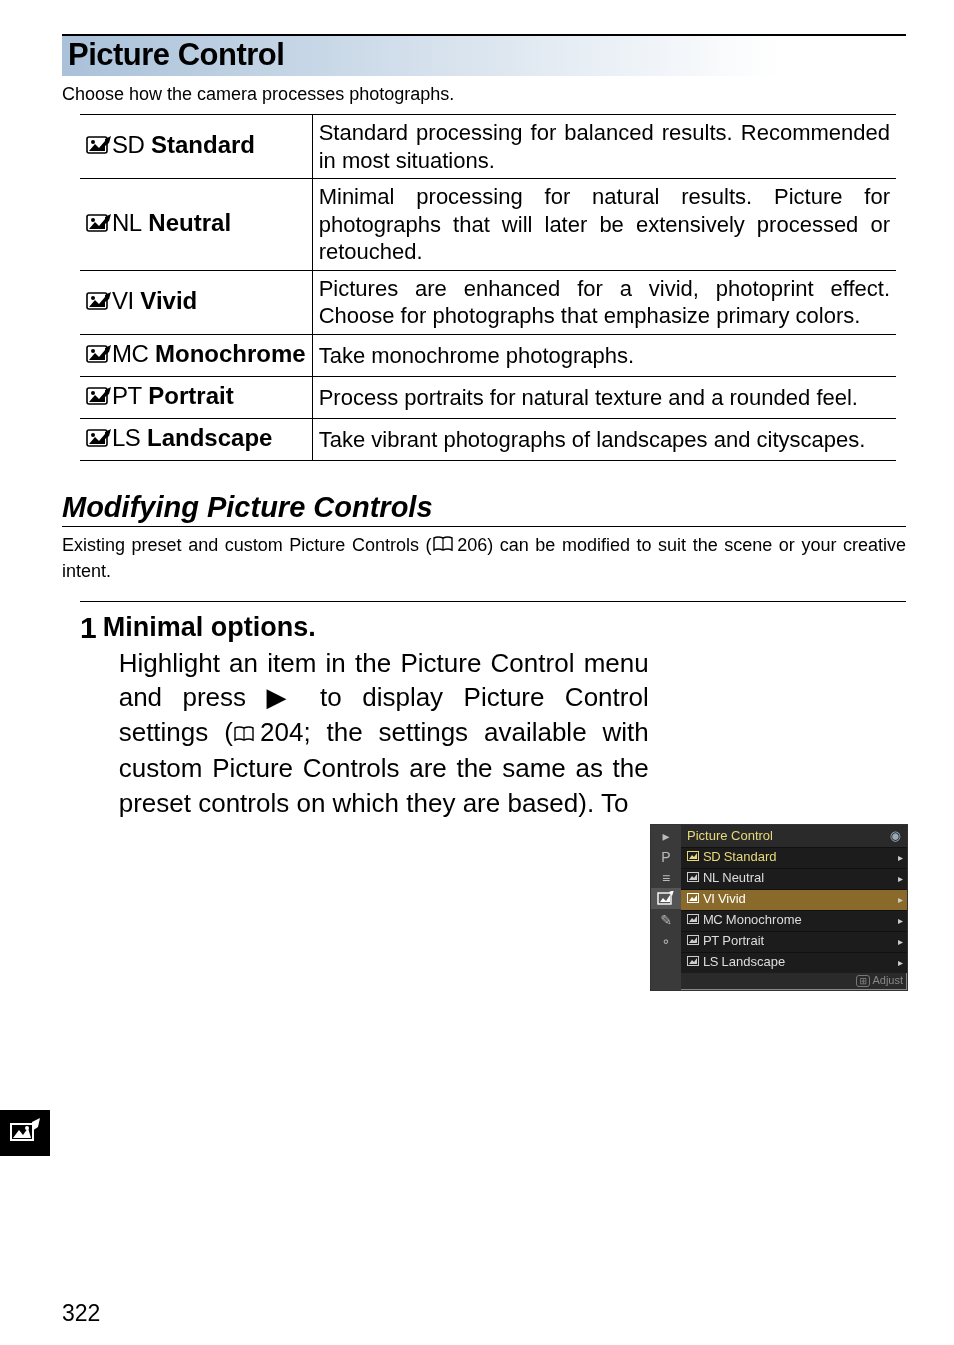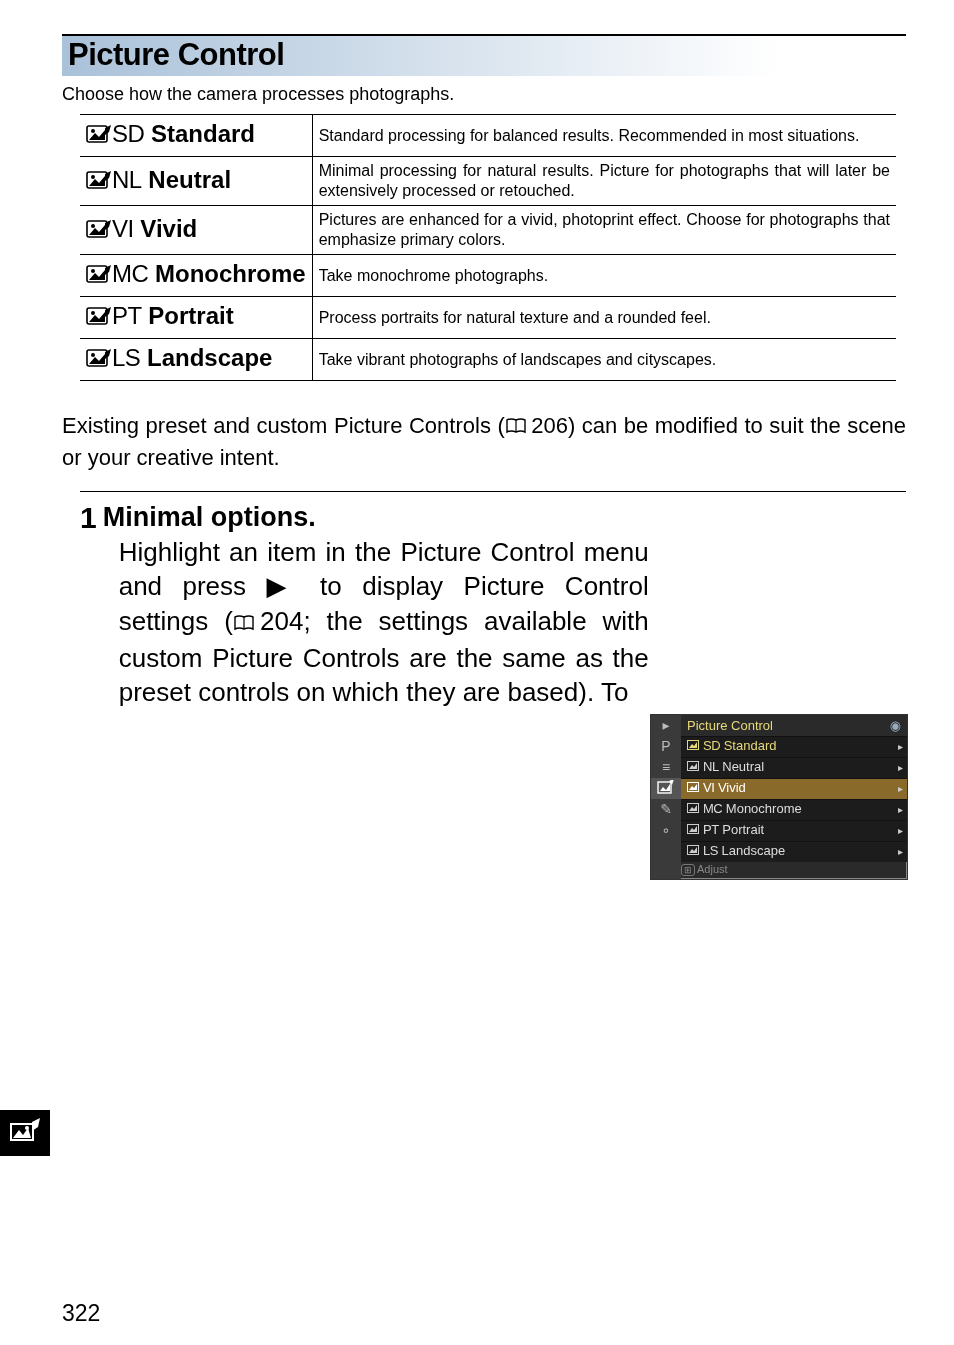--- a/index.html
+++ b/index.html
@@ -32,40 +32,40 @@
     line-height: 1.1;
     margin-bottom: 6px;
   }
 
   .intro {
     font-size: 18px;
     line-height: 1.35;
     margin-bottom: 8px;
   }
   .intro2 {
-    font-size: 22px;
+    font-size: 18px;
     line-height: 1.35;
     margin-bottom: 18px;
     text-align: justify;
   }
 
   
   table.pc {
     border-collapse: collapse;
     width: calc(100% - 28px);
     margin-left: 18px;
     margin-right: 10px;
     margin-bottom: 30px;
   }
   table.pc td, table.pc th {
     border-top: 1.5px solid #000;
     border-bottom: 1.5px solid #000;
     border-left: none;
     border-right: none;
-    font-size: 16px;
+    font-size: 22px;
     line-height: 1.25;
     padding: 4px 6px 4px 6px;
     vertical-align: middle;
   }
   table.pc tr td:first-child {
     border-right: 1.5px solid #000;
     white-space: nowrap;
     font-weight: bold;
     width: 215px;
     font-family: Arial, sans-serif;
@@ -200,21 +200,21 @@
   .lcd-row .tri {
     font-size:10px; color:#ccc;
   }
   .lcd-left-icon {
     width:30px; height:21px;
     display:flex; align-items:center; justify-content:center;
     font-size:14px; color:#bbb;
   }
   .lcd-left-icon.active { color:#fff; }
   .lcd-foot {
-    text-align:left;
+    text-align:right;
     padding: 0 4px 2px 0;
     color:#888;
     font-size:11px;
   }
   .mini-code { font-weight:normal; letter-spacing:-0.5px; }
 
   
   .side-tab {
     position: absolute;
     left: 0;
@@ -301,20 +301,21 @@
                 <rect x="1" y="1" width="20" height="16" rx="2" fill="none" stroke="#000" stroke-width="1.6"></rect>
                 <circle cx="7" cy="6" r="2" fill="#000"></circle>
                 <path d="M3 15 L9 8 L13 12 L19 5 L19 15 Z" fill="#000"></path>
                 <path d="M19 3 L25 0 L23 7 L19 10 Z" fill="#000"></path>
               </svg></span><span class="code">LS</span> <b>Landscape</b></td>
           <td>Take vibrant photographs of landscapes and cityscapes.</td>
         </tr>
       </tbody>
   </table>
 
+  <div class="subhead">Modifying Picture Controls</div>
 
   <div class="intro2">
     <span>Existing preset and custom Picture Controls (</span><span class="pageref"><svg width="22" height="18" viewBox="0 0 22 18">
           <path d="M2 3 Q6 1 11 3 Q16 1 20 3 L20 15 Q16 13 11 15 Q6 13 2 15 Z" fill="none" stroke="#000" stroke-width="1.4"></path>
           <line x1="11" y1="3" x2="11" y2="15" stroke="#000" stroke-width="1.2"></line>
         </svg></span> <span>206</span><span>) can be modified to suit the scene or your creative intent.</span>
   </div>
 
   <div class="step-block">
     <div class="step-row">

